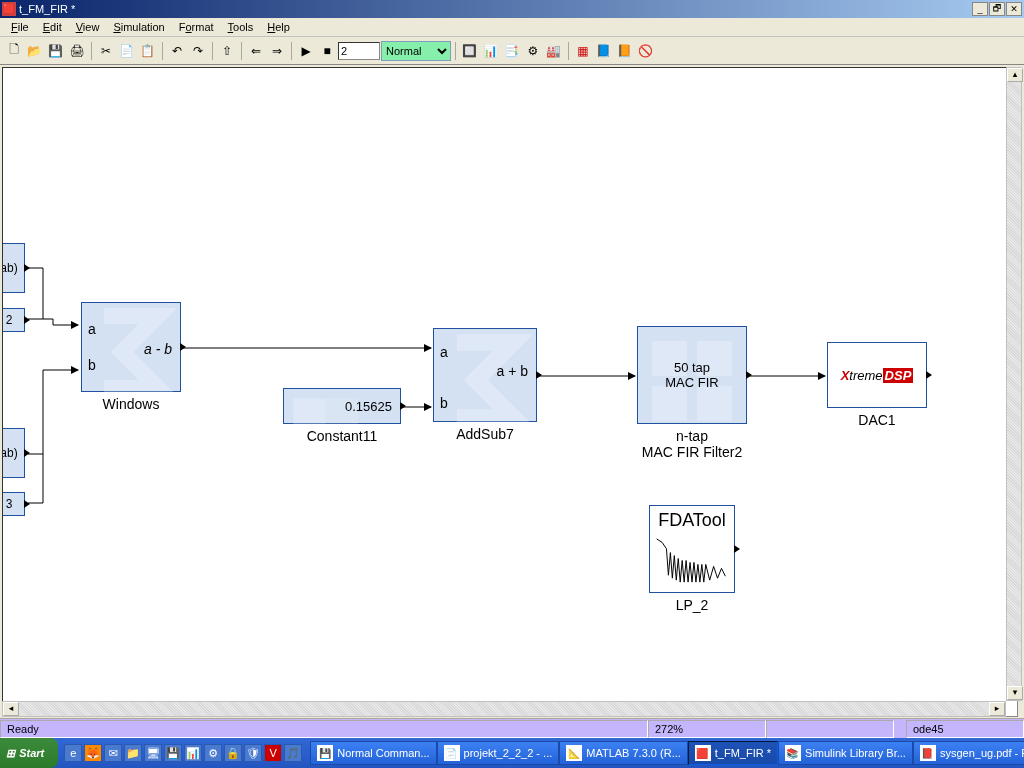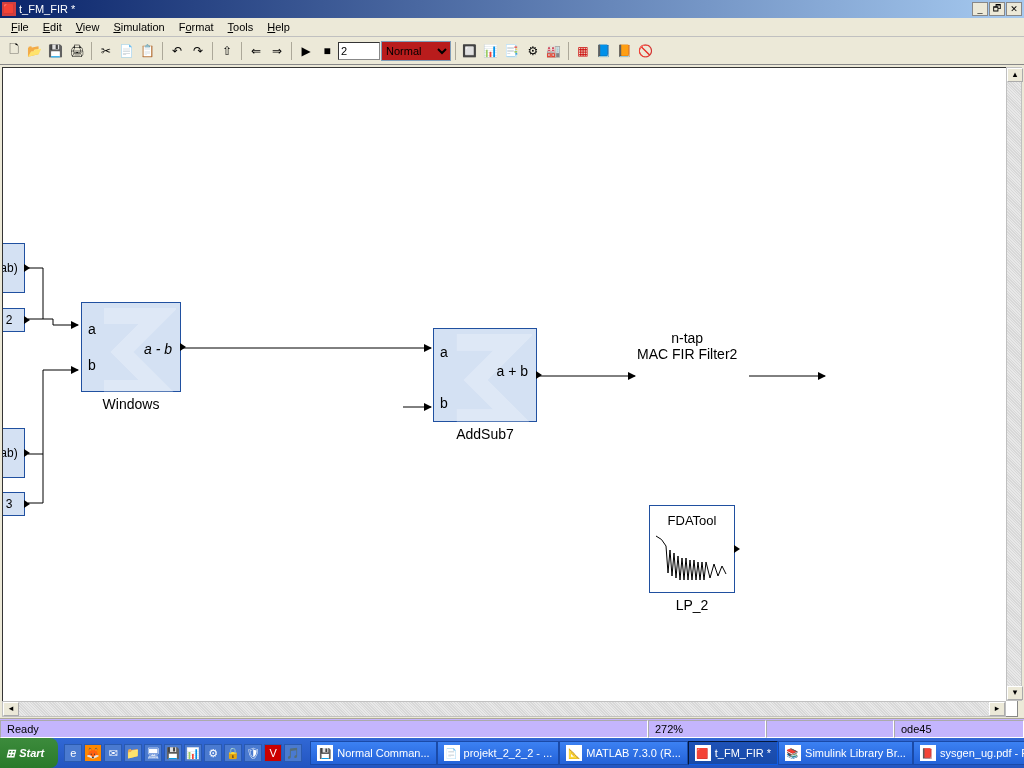--- a/index.html
+++ b/index.html
@@ -15,21 +15,21 @@
 
 .menubar { height: 19px; background: #ece9d8; display: flex; align-items: center; padding: 0 4px; font-size: 11px; border-bottom: 1px solid #c0c0c0; }
 .menu-item { padding: 2px 7px; cursor: pointer; }
 .menu-item u { text-decoration: underline; }
 
 
 .toolbar { height: 28px; background: #ece9d8; display: flex; align-items: center; padding: 2px 4px; border-bottom: 1px solid #888; gap: 1px; }
 .tb-btn { width: 20px; height: 20px; display: flex; align-items: center; justify-content: center; cursor: pointer; font-size: 12px; border: 1px solid transparent; }
 .tb-sep { width: 1px; height: 18px; background: #aca899; margin: 0 3px; }
 .tb-input { width: 42px; height: 18px; font-size: 11px; border: 1px inset #888; padding: 0 2px; }
-.tb-select { width: 70px; height: 20px; font-size: 11px; background: #b91c1c; border: 1px solid #7f9db9; }
+.tb-select { width: 70px; height: 20px; font-size: 11px; background: #86efac; border: 1px solid #7f9db9; }
 
 
 .canvas-wrap { position: relative; background: #ece9d8; padding: 2px; }
 .canvas { width: 1016px; height: 650px; background: #fff; border: 1px inset #888; position: relative; overflow: hidden; }
 
 
 .hscroll { position: absolute; bottom: 2px; left: 2px; right: 18px; height: 16px; background: #ece9d8; border: 1px solid #c0c0c0; display:flex; }
 .sb-btn { width: 16px; height: 14px; background: #ece9d8; border: 1px outset #fff; font-size:9px; text-align:center;}
 .sb-track { flex:1; background: repeating-linear-gradient(45deg,#e8e8e8,#e8e8e8 1px,#d8d8d8 1px,#d8d8d8 2px);}
 .vscroll { position: absolute; top: 2px; right: 2px; bottom: 18px; width: 16px; background: #ece9d8; border: 1px solid #c0c0c0; display:flex; flex-direction:column;}
@@ -170,42 +170,68 @@
         <svg class="sigma-bg" viewBox="0 0 100 100">
             <path d="M20 10 L80 10 L40 50 L80 90 L20 90" fill="none" stroke="#fff" stroke-width="18"></path>
           </svg>
         <span class="port-label" style="left:6px; top:18px;">a</span>
         <span class="port-label" style="left:6px; bottom:18px;">b</span>
         <span class="port-label" style="right:8px; top:38px;font-style:italic;">a - b</span>
       </div>
       <div class="block-label">Windows</div>
     </div>
 
+    <div class="block" style="left:280px; top:320px;">
+      <div class="block-rect" style="width:118px; height:36px; justify-content:flex-end; padding-right:8px;">
+        <svg class="sigma-bg" viewBox="0 0 100 40" preserveAspectRatio="none">
+            <rect x="5" y="5" width="30" height="30" fill="#fff"></rect>
+            <rect x="35" y="5" width="30" height="30" fill="#fff" opacity="0.6"></rect>
+          </svg>
+        <span style="position:relative;">0.15625</span>
+      </div>
+      <div class="block-label">Constant11</div>
+    </div>
 
     <div class="block" style="left:430px; top:260px;">
       <div class="block-rect" style="width:104px; height:94px;">
         <svg class="sigma-bg" viewBox="0 0 100 100">
             <path d="M20 10 L80 10 L40 50 L80 90 L20 90" fill="none" stroke="#fff" stroke-width="18"></path>
           </svg>
         <span class="port-label" style="left:6px; top:15px;">a</span>
         <span class="port-label" style="left:6px; bottom:10px;">b</span>
         <span class="port-label" style="right:8px; top:34px;text-align:right;">a + b</span>
       </div>
       <div class="block-label">AddSub7</div>
     </div>
 
     <div class="block" style="left:634px; top:258px;">
+      <div class="block-rect" style="width:110px; height:98px; flex-direction:column;">
+        <svg class="sigma-bg" viewBox="0 0 100 100">
+            <rect x="10" y="10" width="35" height="35" fill="#fff"></rect>
+            <rect x="55" y="10" width="35" height="35" fill="#fff"></rect>
+            <rect x="10" y="55" width="35" height="35" fill="#fff"></rect>
+            <rect x="55" y="55" width="35" height="35" fill="#fff"></rect>
+          </svg>
+        <span style="position:relative;">50 tap</span>
+        <span style="position:relative;">MAC FIR</span>
+      </div>
       <div class="block-label">n-tap</div>
       <div class="block-label" style="margin-top:0;">MAC FIR Filter2</div>
     </div>
 
+    <div class="block" style="left:824px; top:274px;">
+      <div class="block-rect" style="width:100px; height:66px; background:#fff;">
+        <span style="font-style:italic;"><span style="color:#c00; font-weight:bold;">X</span><span style="color:#000;">treme</span><span style="background:#c00; color:#fff; padding:0 2px; font-weight:bold;">DSP</span></span>
+      </div>
+      <div class="block-label">DAC1</div>
+    </div>
 
     <div class="block" style="left:646px; top:437px;">
       <div class="block-rect" style="width:86px; height:88px; background:#fff; flex-direction:column; padding:4px;">
-        <span style="font-size:13px;">FDATool</span>
+        <span style="font-size:18px;">FDATool</span>
         <svg width="76" height="58" viewBox="0 0 76 58">
             <path d="M 2 8 Q 8 10 12 18 L 14 45 L 16 22 L 18 48 L 20 25 L 22 50 L 24 28 L 26 52 L 28 30 L 30 52 L 32 30 L 34 52 L 36 32 L 38 52 L 40 32 L 42 52 L 44 34 L 46 52 L 48 34 L 50 52 L 52 34 L 56 50 L 60 36 L 64 48 L 68 38 L 72 46" stroke="#000" fill="none" stroke-width="1"></path>
           </svg>
       </div>
       <div class="block-label">LP_2</div>
     </div>
 
   </div>
 
   <div class="vscroll">
@@ -217,21 +243,21 @@
     <div class="sb-btn">◂</div>
       <div class="sb-track"></div>
       <div class="sb-btn">▸</div>
   </div>
 </div>
 
 <div class="statusbar">
   <div class="status-cell" style="width:648px;">Ready</div>
   <div class="status-cell" style="width:118px;">272%</div>
   <div class="status-cell" style="width:128px;"></div>
-  <div class="status-cell" style="flex:1;">ode45</div>
+  <div class="status-cell" style="flex:1;margin-left:12px;">ode45</div>
 </div>
 
 <div class="taskbar">
   <div class="start-btn">
     <span style="margin-right:4px;">⊞</span>
       <span>Start</span>
   </div>
   <div class="ql">
     <div class="ql-icon">e</div>
     <div class="ql-icon" style="background:#f80;">🦊</div>

